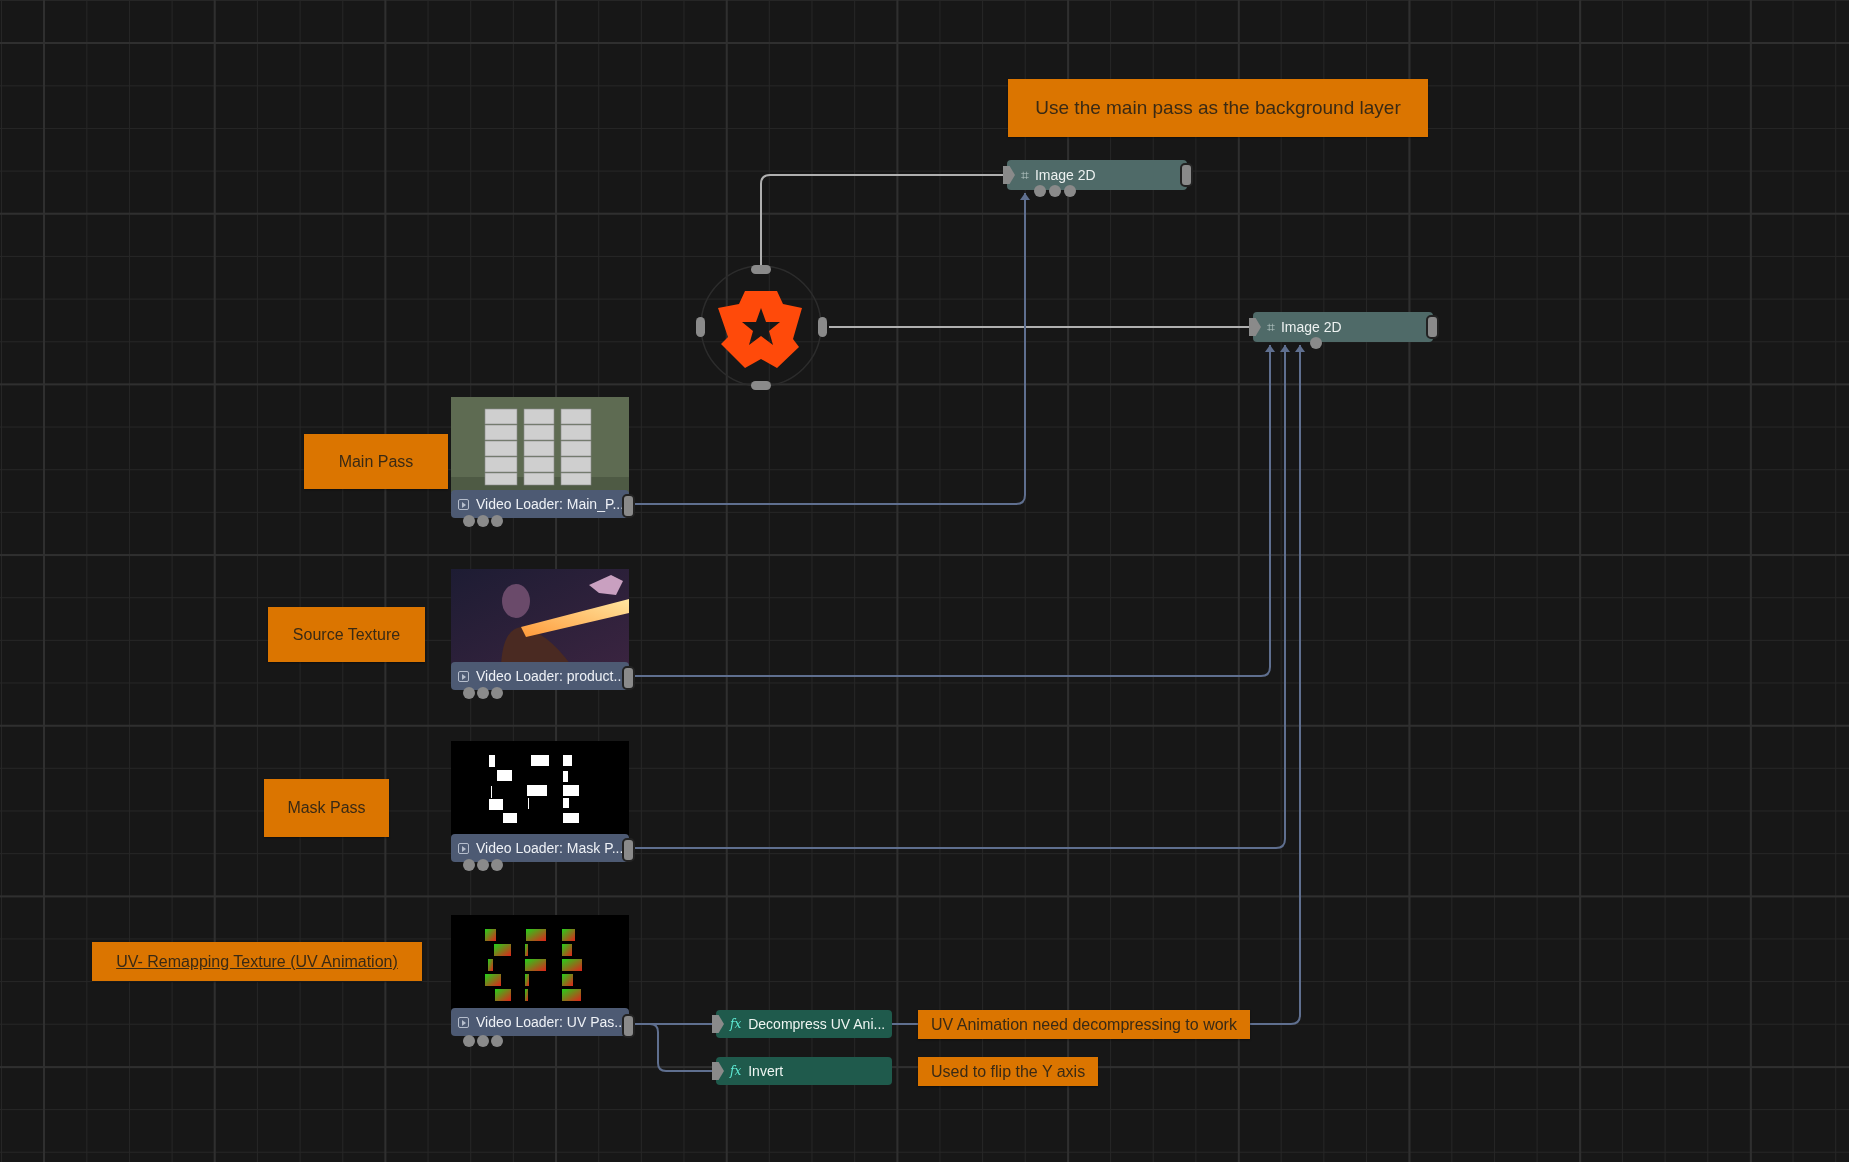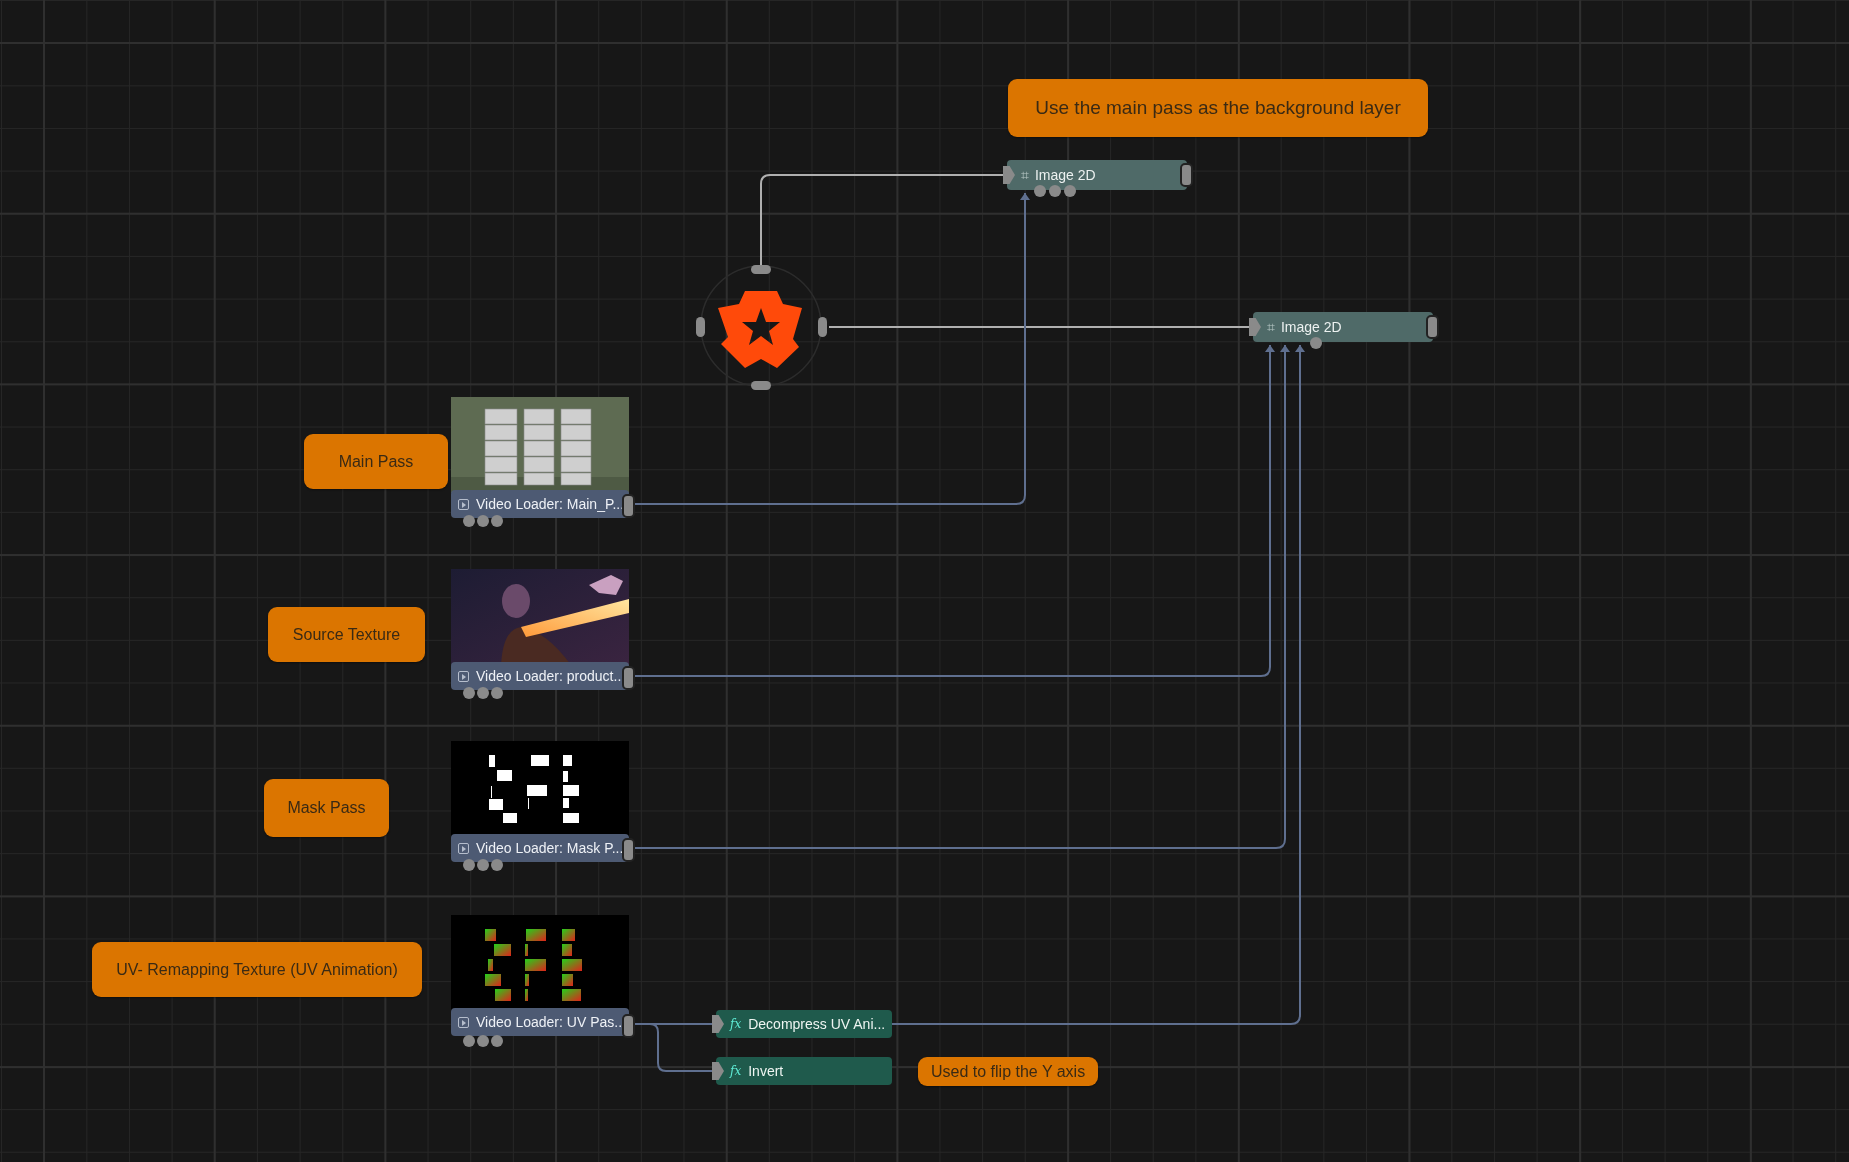--- a/index.html
+++ b/index.html
@@ -12,21 +12,21 @@
       linear-gradient(to right, #262626 0 1px, transparent 1px),
       linear-gradient(to bottom, #262626 0 1px, transparent 1px);
     background-size: 170.7px 170.7px, 170.7px 170.7px, 42.67px 42.67px, 42.67px 42.67px;
     background-position: 43px 42px, 43px 42px, 1px 0px, 1px 0px;
     font-family: "Liberation Sans", "DejaVu Sans", sans-serif;
   }
   #canvas { position: absolute; inset: 0; }
   svg.wires { position: absolute; left: 0; top: 0; width: 1849px; height: 1162px; pointer-events: none; }
   .note {
     position: absolute; background: #db7500; color: #3a2a14;
-    border-radius: 9px; display: flex; align-items: center; justify-content: center;
+    border-radius: 0; display: flex; align-items: center; justify-content: center;
     box-shadow: 0 1px 2px rgba(0,0,0,.4);
     white-space: nowrap;
   }
   .note.big { font-size: 19px; }
   .note.mid { font-size: 16px; }
   .note.small { font-size: 16px; justify-content: flex-start; padding-left: 13px; box-sizing: border-box; }
   .node-img2d {
     position: absolute; height: 30px; background: #4f6a68; border-radius: 4px;
     color: #ecf1f0; font-size: 14px; display: flex; align-items: center;
     box-sizing: border-box; padding-left: 14px;
@@ -115,22 +115,25 @@
     </div>
   <div class="note mid" style="left:304px;top:434px;width:144px;height:55px;">
       <span>Main Pass</span>
     </div>
   <div class="note mid" style="left:268px;top:607px;width:157px;height:55px;">
       <span>Source Texture</span>
     </div>
   <div class="note mid" style="left:264px;top:779px;width:125px;height:58px;">
       <span>Mask Pass</span>
     </div>
-  <div class="note mid" style="left:92px;top:942px;width:330px;height:55px;">
+  <div class="note mid" style="left:92px;top:942px;width:330px;height:39px;text-decoration:underline;">
       <span>UV- Remapping Texture (UV Animation)</span>
+    </div>
+  <div class="note small" style="left:918px;top:1010px;width:332px;height:29px;">
+      <span>UV Animation need decompressing to work</span>
     </div>
   <div class="note small" style="left:918px;top:1057px;width:180px;height:29px;">
       <span>Used to flip the Y axis</span>
     </div>
 
   <div class="node-img2d" style="left:1007px;top:160px;width:180px;">
     <span class="glyph">⌗</span>
     <span>Image 2D</span>
   </div>
   <div class="port-in" style="left:1003px;top:166px;"></div>

